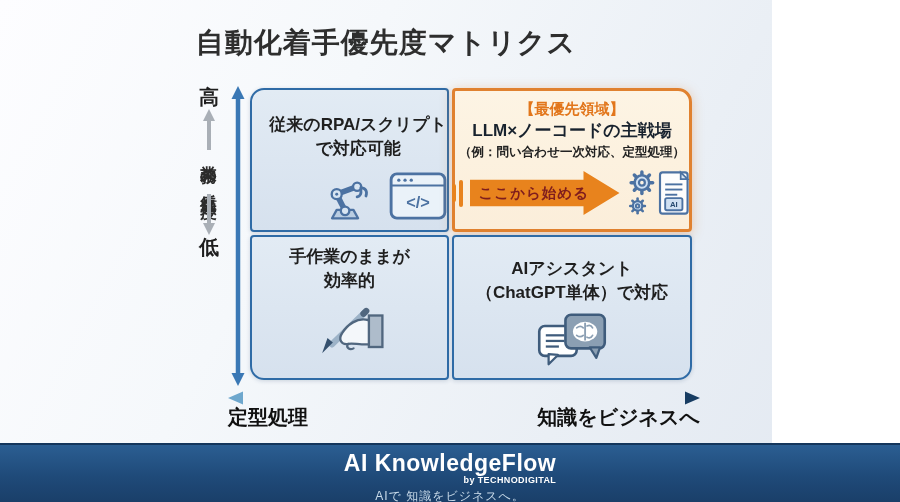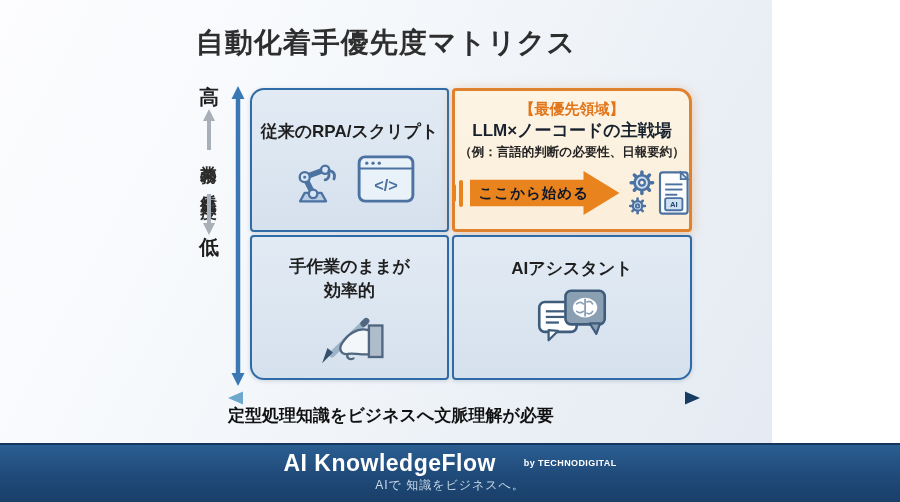--- a/index.html
+++ b/index.html
@@ -21,53 +21,53 @@
   
   .v-arrow { position:absolute; left:230px; top:86px; }
 
   
   .matrix { position:absolute; left:250px; top:88px; display:grid;
     grid-template-columns:199px 240px; grid-template-rows:144px 145px; gap:3px; }
   .cell { position:relative; display:flex; flex-direction:column; align-items:center;
     text-align:center; }
   .cell.blue { background:linear-gradient(180deg,#e2ebf4 0%,#d6e1ee 100%);
     border:2.5px solid #2f6ba6; box-shadow:0 1px 4px rgba(40,70,110,.20); }
-  .cell.tl { border-radius:14px 4px 4px 4px; padding-top:30px; }
-  .cell.bl { border-radius:4px 4px 4px 14px; padding-top:18px; }
+  .cell.tl { border-radius:14px 4px 4px 4px; padding-top:23px;align-items:flex-end; }
+  .cell.bl { border-radius:4px 4px 4px 14px; padding-top:8px; }
   .cell.br { border-radius:4px 4px 14px 4px; padding-top:20px; }
   .cell.tr { border-radius:4px 14px 4px 4px; background:linear-gradient(180deg,#fdf4e4 0%,#fbeeda 100%);
     border:3px solid #e0812f; box-shadow:0 2px 12px rgba(224,130,47,.38); padding-top:8px; }
 
   .cell-text { font-size:17px; font-weight:bold; color:#1f1f1f; line-height:1.42; }
   .icon-row { display:flex; align-items:center; justify-content:center; gap:14px; margin-top:9px; }
 
   .tr-badge { font-size:15px; font-weight:bold; color:#e2761b; line-height:20px; }
   .tr-title { font-size:17px; font-weight:bold; color:#18222e; line-height:24px; }
   .tr-example { font-size:12.5px; font-weight:bold; color:#222; line-height:17px; margin-top:1px; }
   .cta-row { display:flex; align-items:center; justify-content:center; margin-top:7px; gap:7px; }
   .speed-bars { display:flex; align-items:center; gap:3px; }
   .speed-bar { width:4px; border-radius:2px; background:#e8831d; }
   .speed-bar.s1 { height:18px; } .speed-bar.s2 { height:27px; }
   .cta-arrow { position:relative; width:150px; height:44px; background:#e8831d;
     clip-path:polygon(0 20%,76% 20%,76% 0,100% 50%,76% 100%,76% 80%,0 80%);
     display:flex; align-items:center; }
-  .cta-label { color:#0f172a; font-size:14.5px; font-weight:bold; letter-spacing:1px;
+  .cta-label { color:#7f1d1d; font-size:14.5px; font-weight:bold; letter-spacing:1px;
     padding-left:9px; white-space:nowrap; }
 
   
   .h-arrow { position:absolute; left:228px; top:390px; }
   .x-labels { position:absolute; left:228px; top:404px; width:472px; display:flex;
-    font-size:17px; font-weight:bold; color:#111; }
+    justify-content:space-between; font-size:20px; font-weight:bold; color:#111; }
 
   
   .footer { position:absolute; left:0; top:443px; width:900px; height:59px;
     background:linear-gradient(180deg,#2b5e92 0%,#1f4a79 55%,#1a3f69 100%);
     border-top:2px solid #14365c; display:flex; flex-direction:column; align-items:center;
     padding-top:6px; }
-  .brand-wrap { display:inline-flex; flex-direction:row; align-items:center; }
+  .brand-wrap { display:inline-flex; flex-direction:column; align-items:flex-end; }
   .brand { color:#fff; font-size:23px; font-weight:bold; line-height:24px; letter-spacing:.5px; }
   .byline { color:#fff; font-size:9px; font-weight:bold; letter-spacing:.4px; line-height:11px;padding-left:28px; }
   .tagline { color:#c9dbea; font-size:12px; line-height:16px; margin-top:2px; letter-spacing:1px; }
 </style>
 </head>
 <body>
 
 <div class="canvas">
 
   <div class="page-title">自動化着手優先度マトリクス</div>
@@ -90,20 +90,21 @@
     <polygon points="8,0 1.5,13 14.5,13" fill="#3a78b5"></polygon>
     <line x1="8" y1="11" x2="8" y2="289" stroke="#3a78b5" stroke-width="4.5"></line>
     <polygon points="8,300 1.5,287 14.5,287" fill="#3a78b5"></polygon>
   </svg>
 
   <div class="matrix">
 
     <div class="cell blue tl">
       <div class="cell-text">
         <div>従来のRPA/スクリプト</div>
+        <div>で対応可能</div>
       </div>
       <div class="icon-row">
         <svg width="58" height="52" viewBox="0 0 60 56">
           <path d="M15,52 h28 l-5,-9 h-18 z" fill="#b9cde2" stroke="#4c72a2" stroke-width="2.5" stroke-linejoin="round"></path>
           <line x1="29" y1="44" x2="20" y2="26" stroke="#4c72a2" stroke-width="6"></line>
           <line x1="20" y1="26" x2="42" y2="18" stroke="#4c72a2" stroke-width="6"></line>
           <circle cx="29" cy="44" r="4.6" fill="#d8e5f2" stroke="#4c72a2" stroke-width="2.5"></circle>
           <circle cx="20" cy="26" r="5.4" fill="#d8e5f2" stroke="#4c72a2" stroke-width="2.5"></circle>
           <circle cx="20" cy="26" r="1.6" fill="#4c72a2"></circle>
           <circle cx="42" cy="18" r="4.4" fill="#d8e5f2" stroke="#4c72a2" stroke-width="2.5"></circle>
@@ -117,21 +118,21 @@
           <circle cx="16.5" cy="8.5" r="1.7" fill="#4c72a2"></circle>
           <circle cx="23" cy="8.5" r="1.7" fill="#4c72a2"></circle>
           <text x="30" y="37" text-anchor="middle" font-size="17" font-weight="bold" fill="#4c72a2">&lt;/&gt;</text>
         </svg>
       </div>
     </div>
 
     <div class="cell tr">
       <div class="tr-badge">【最優先領域】</div>
       <div class="tr-title">LLM×ノーコードの主戦場</div>
-      <div class="tr-example">（例：言語的判断の必要性、日報要約）</div>
+      <div class="tr-example">（例：問い合わせ一次対応、定型処理）</div>
       <div class="cta-row">
         <div class="speed-bars">
           <div class="speed-bar s1"></div>
             <div class="speed-bar s2"></div>
         </div>
         <div class="cta-arrow">
           <span class="cta-label">ここから始める</span>
         </div>
         <svg width="66" height="50" viewBox="0 0 76 58">
           <rect x="38" y="5" width="32" height="48" rx="3" fill="#fdfdfd" stroke="#4c72a2" stroke-width="2.5"></rect>
@@ -182,20 +183,21 @@
           <path d="M62,20 C50,17 39,25 33,35 C29,41 32,48 40,46.5 C45,45.6 50,47 55,47 L64,47 L64,20 Z" fill="#f4f7fa" stroke="#51677f" stroke-width="2.6" stroke-linejoin="round"></path>
           <path d="M40,46.5 C37,50 41,54 46,51.5" fill="none" stroke="#51677f" stroke-width="2.4" stroke-linecap="round"></path>
           <rect x="63" y="15" width="15" height="35" fill="#aebccb" stroke="#51677f" stroke-width="2.6"></rect>
         </svg>
       </div>
     </div>
 
     <div class="cell blue br">
       <div class="cell-text">
         <div>AIアシスタント</div>
+        <div>（ChatGPT単体）で対応</div>
       </div>
       <div class="icon-row" style="margin-top:6px;">
         <svg width="74" height="58" viewBox="0 0 78 62">
           <rect x="4" y="16" width="40" height="32" rx="6" fill="#fff" stroke="#3f5c7c" stroke-width="2.8"></rect>
           <path d="M14,46 l0,11 l10,-10 z" fill="#fff" stroke="#3f5c7c" stroke-width="2.4" stroke-linejoin="round"></path>
           <line x1="11" y1="26" x2="31" y2="26" stroke="#3f5c7c" stroke-width="2.4"></line>
           <line x1="11" y1="32" x2="31" y2="32" stroke="#3f5c7c" stroke-width="2.4"></line>
           <line x1="11" y1="38" x2="25" y2="38" stroke="#3f5c7c" stroke-width="2.4"></line>
           <rect x="32" y="4" width="42" height="36" rx="6" fill="#8b9fb3" stroke="#3f5c7c" stroke-width="2.8"></rect>
           <path d="M58,39 l7,11 l4,-11 z" fill="#8b9fb3" stroke="#3f5c7c" stroke-width="2.4" stroke-linejoin="round"></path>
@@ -215,21 +217,20 @@
       </linearGradient>
     </defs>
     <polygon points="0,8 15,1.5 15,14.5" fill="#6ea7cd"></polygon>
     <line x1="13" y1="8" x2="459" y2="8" stroke="url(#hg)" stroke-width="5"></line>
     <polygon points="472,8 457,1.5 457,14.5" fill="#173c62"></polygon>
   </svg>
 
   <div class="x-labels">
     <span>定型処理</span>
     <span>知識をビジネスへ</span>
-    <span>文脈理解が必要</span>
   </div>
 
   <div class="footer">
     <div class="brand-wrap">
       <div class="brand">AI KnowledgeFlow</div>
       <div class="byline">by TECHNODIGITAL</div>
     </div>
     <div class="tagline">AIで 知識をビジネスへ。</div>
   </div>
 

